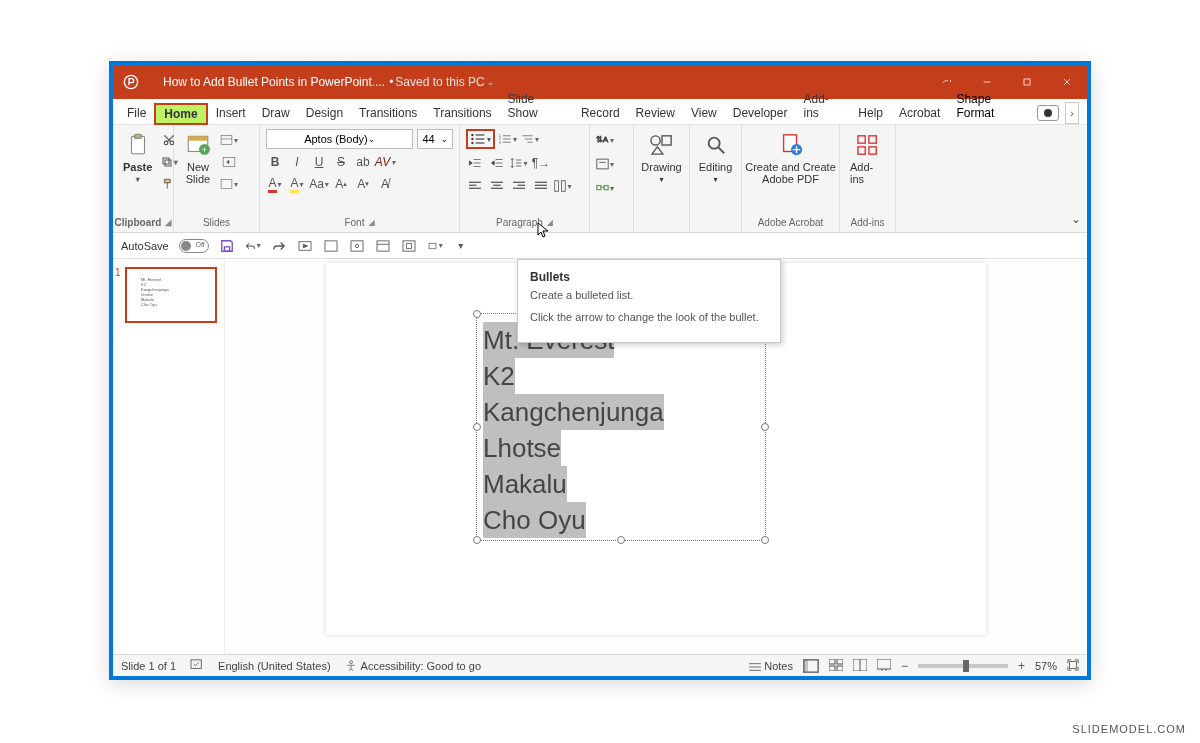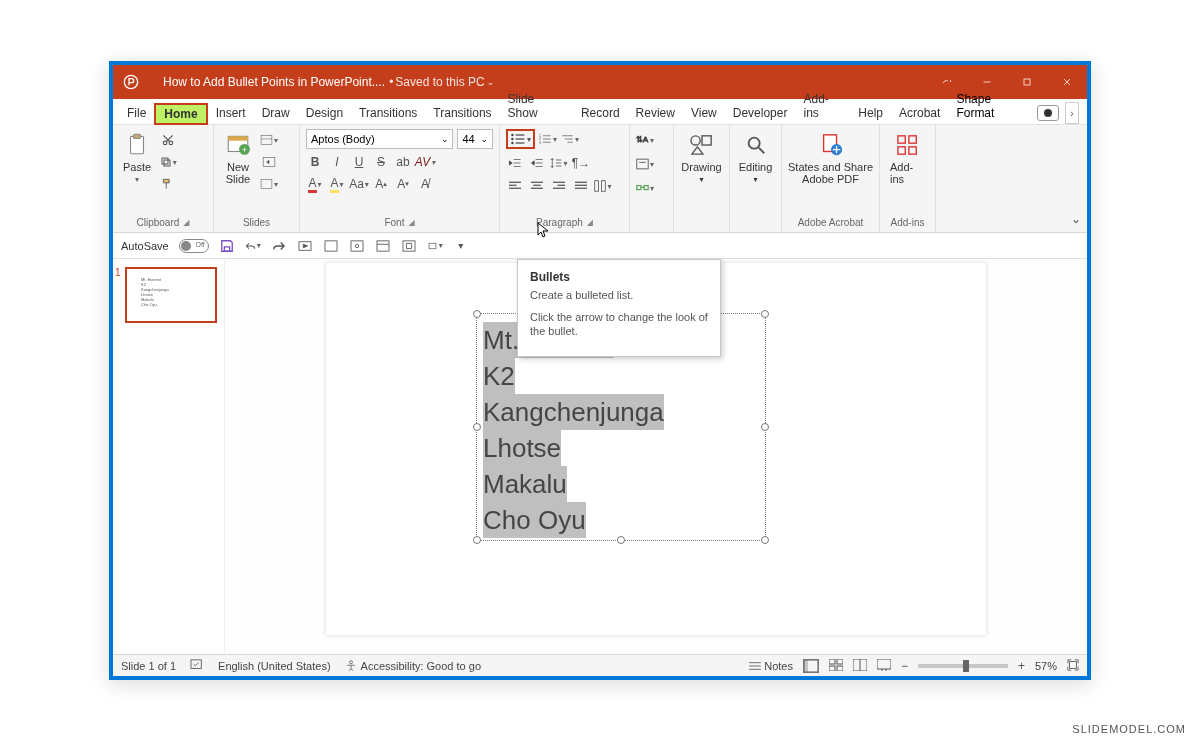--- a/index.html
+++ b/index.html
@@ -32,21 +32,21 @@
 .ribbon { height: 108px; background:#f5f5f5; border-bottom:1px solid #d8d8d8; display:flex; position:relative; }
 .group { border-right:1px solid #e0e0e0; padding:4px 6px 2px 6px; display:flex; flex-direction:column; justify-content:space-between; position:relative;}
 .group-label { font-size:10px; color:#666; text-align:center; padding-bottom:2px; display:flex; align-items:center; justify-content:center; gap:4px;}
 .group-label .launcher { font-size:8px; color:#888;}
 .big-btn { display:flex; flex-direction:column; align-items:center; gap:2px; padding:2px 4px; font-size:11px; color:#333; cursor:pointer;}
 .big-btn .ico { width:28px; height:28px; display:flex; align-items:center; justify-content:center;}
 .mini-row { display:flex; gap:4px; align-items:center;}
 .mini-ico { width:18px; height:18px; display:flex; align-items:center; justify-content:center; color:#555; font-size:12px; cursor:pointer; border-radius:2px;}
 .dd-caret::after { content:"▾"; font-size:8px; margin-left:1px; color:#666;}
 .fontbox { height:20px; border:1px solid #bdbdbd; background:#fff; font-size:11px; padding:0 4px; display:flex; align-items:center; justify-content:space-between;}
-.fontname { width:150px;} .fontsize { width:36px;}
+.fontname { width:150px;justify-content:center;} .fontsize { width:36px;}
 .bold{font-weight:bold;} .ital{font-style:italic;} .under{text-decoration:underline;}
 
 .bullets-btn { border:2px solid #c43e1c; padding:0 2px; height:20px; display:flex; align-items:center;}
 
 .ribbon .chev { position:absolute; right:6px; bottom:6px; font-size:12px; color:#555;}
 
 
 .qat { height:26px; border-bottom:1px solid #e0e0e0; background:#fff; display:flex; align-items:center; padding:0 8px; gap:10px; font-size:11px; color:#333;}
 .qat .autosave-toggle { width:30px; height:14px; border:1px solid #888; border-radius:8px; position:relative; background:#fff;}
 .qat .autosave-toggle::after{content:"Off"; font-size:7px; position:absolute; right:3px; top:1px; color:#666;}
@@ -69,21 +69,21 @@
 .h-ml{left:-4px; top:50%; margin-top:-4px;} .h-mr{right:-4px; top:50%; margin-top:-4px;}
 .h-bl{left:-4px; bottom:-4px;} .h-bm{left:50%; margin-left:-4px; bottom:-4px;} .h-br{right:-4px; bottom:-4px;}
 .rot { width:10px; height:10px; border:1px solid #777; border-radius:50%; position:absolute; left:50%; margin-left:-5px; top:-22px; background:#fff;}
 .rot::after{content:""; position:absolute; left:4px; top:9px; width:1px; height:9px; background:#777;}
 
 .content-lines { padding:8px 6px; font-size:26px; color:#454545; line-height:36px;}
 .content-lines .ln { display:inline-block; background:#bfbfbf; margin-bottom:0px;}
 .content-lines div { height:36px;}
 
 
-.tooltip { position:absolute; left:404px; top:194px; width:204px; background:#fff; border:1px solid #c8c8c8; box-shadow:2px 2px 6px rgba(0,0,0,.2); padding:10px 12px; font-size:11px; color:#555; z-index:50;}
+.tooltip { position:absolute; left:404px; top:194px; width:264px; background:#fff; border:1px solid #c8c8c8; box-shadow:2px 2px 6px rgba(0,0,0,.2); padding:10px 12px; font-size:11px; color:#555; z-index:50;}
 .tooltip .tt-title { font-weight:600; color:#333; margin-bottom:4px; font-size:12px;}
 .tooltip p { margin-bottom:8px; line-height:14px;}
 
 .cursor { position:absolute; left:423px; top:157px; z-index:60; }
 .cursor svg { width:16px; height:16px; }
 
 
 .statusbar { position:absolute; left:0; right:0; bottom:0; height:22px; border-top:1px solid #d8d8d8; background:#f5f5f5; display:flex; align-items:center; font-size:11px; color:#444; padding:0 8px; gap:14px;}
 .statusbar .right { margin-left:auto; display:flex; align-items:center; gap:10px;}
 .viewico { width:16px; height:14px; border:1px solid #777;}
@@ -150,21 +150,21 @@
     <div class="tab">Acrobat</div>
     <div class="tab sf">Shape Format</div>
     <div class="right">
       <div class="rec-btn"></div>
       <div class="collapse-btn">›</div>
     </div>
   </div>
 
   <div class="ribbon">
 
-    <div class="group" style="width:101px;">
+    <div class="group" style="width:61px;font-weight:bold;">
       <div style="display:flex; gap:4px;">
         <div class="big-btn">
           <div class="ico">
               <svg width="26" height="26" viewBox="0 0 24 24">
                 <rect x="6" y="4" width="12" height="16" rx="1" fill="#fff" stroke="#888"></rect>
                 <rect x="9" y="2" width="6" height="4" rx="1" fill="#c9a96e" stroke="#888"></rect>
               </svg>
             </div>
           <span>Paste</span>
           <span style="font-size:8px;color:#666;">▾</span>
@@ -431,21 +431,21 @@
 
     <div class="group" style="width:98px;">
       <div class="big-btn">
         <div class="ico">
             <svg width="26" height="24" viewBox="0 0 28 26">
               <rect x="6" y="2" width="14" height="18" fill="#fff" stroke="#d33" stroke-width="1.5"></rect>
               <circle cx="20" cy="18" r="6" fill="#2b7cd3"></circle>
               <path d="M20 14v8M16 18h8" stroke="#fff" stroke-width="1.5"></path>
             </svg>
           </div>
-        <span style="white-space:pre; text-align:center;">States and Share
+        <span style="white-space:pre; text-align:center;">Create and Create
 Adobe PDF</span>
       </div>
       <div class="group-label">
           <span>Adobe Acrobat</span>
         </div>
     </div>
 
     <div class="group" style="width:56px;">
       <div class="big-btn">
         <div class="ico">
@@ -575,21 +575,21 @@
         </svg></span>
     <span>English (United States)</span>
     <span style="display:flex; align-items:center; gap:4px;">
         <svg width="12" height="12" viewBox="0 0 16 16" stroke="#555" fill="none">
           <circle cx="8" cy="3" r="2"></circle>
           <path d="M3 7h10M8 7v5M5 14l3-2 3 2"></path>
         </svg>
         <span>Accessibility: Good to go</span>
       </span>
     <div class="right">
-      <span style="display:flex;align-items:center;gap:3px;">
+      <span style="display:flex;align-items:flex-end;gap:3px;">
           <svg width="12" height="10" viewBox="0 0 14 12" stroke="#555">
             <line x1="0" y1="2" x2="14" y2="2"></line>
             <line x1="0" y1="6" x2="14" y2="6"></line>
             <line x1="0" y1="10" x2="14" y2="10"></line>
           </svg>
           <span>Notes</span>
         </span>
       <span class="viewico" style="display:flex;">
           <svg width="14" height="12" viewBox="0 0 14 12">
             <rect x="0" y="0" width="14" height="12" fill="none" stroke="#555"></rect>

